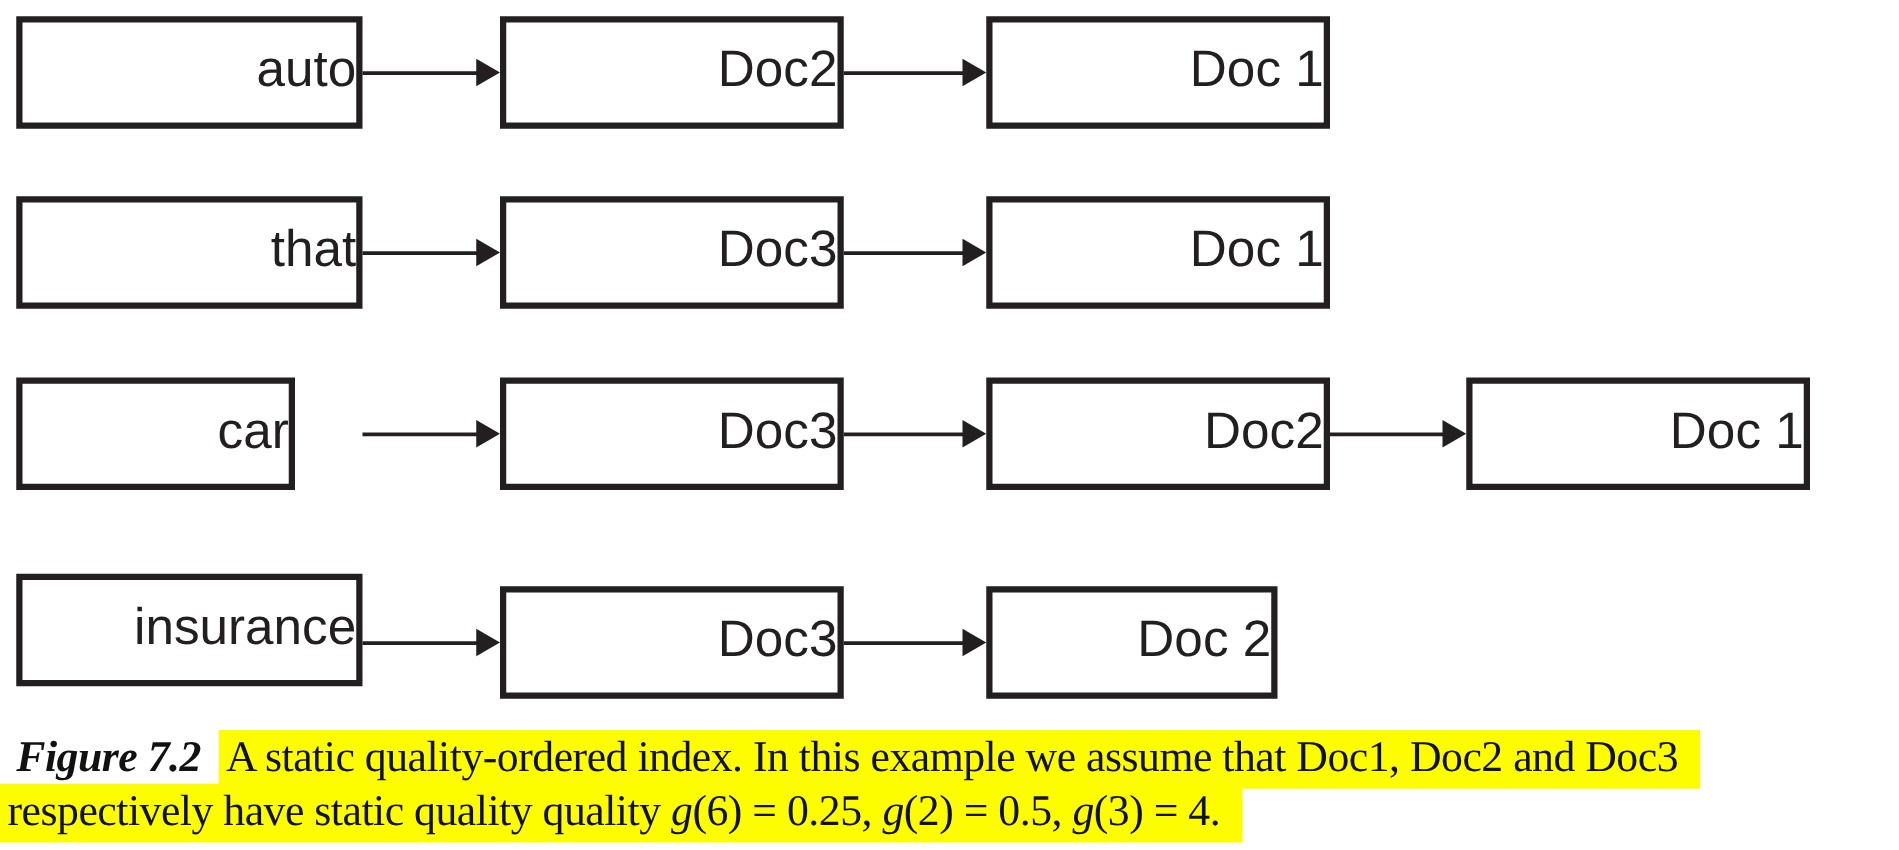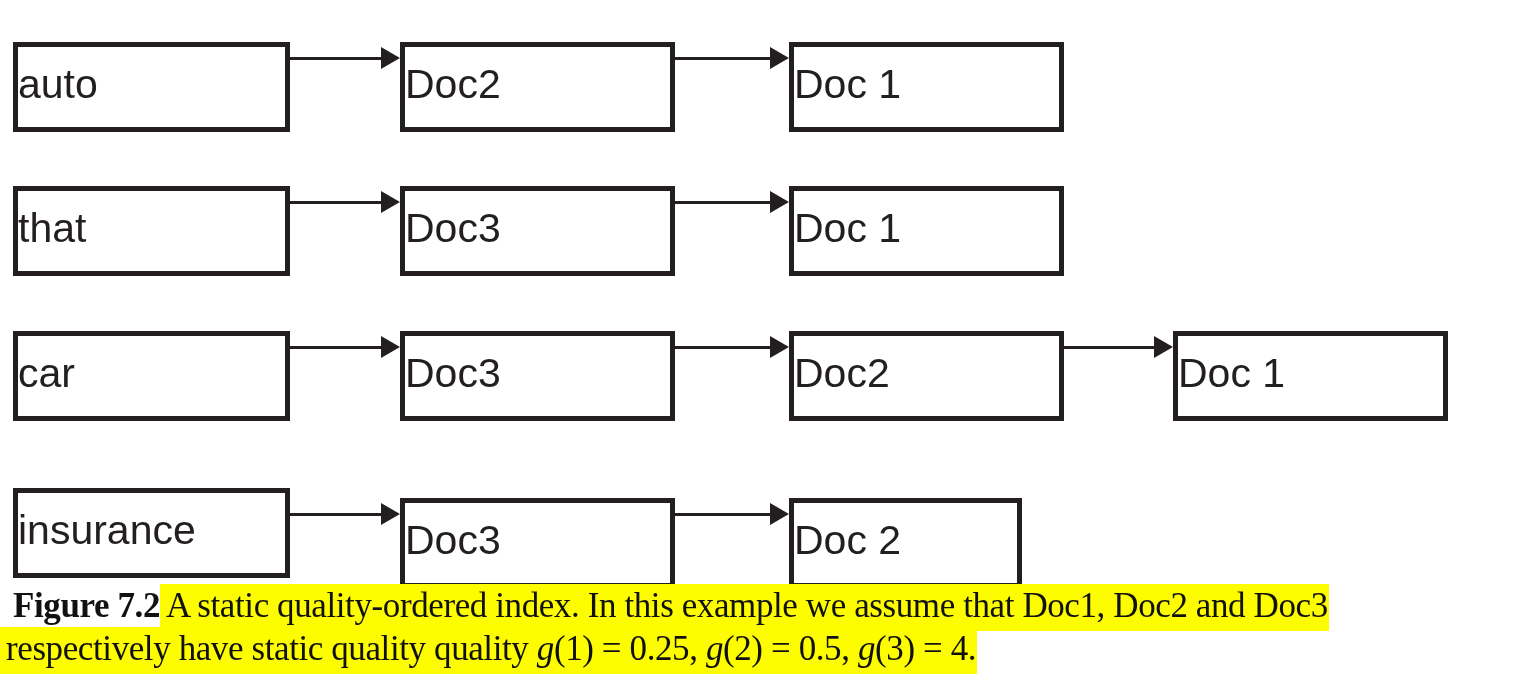--- a/index.html
+++ b/index.html
@@ -17,22 +17,21 @@
     width: 1519px; height: 580px;
   }
   .box {
     position: absolute;
     box-sizing: border-box;
     height: 90px;
     border: 5px solid var(--box-border, #231f20);
     background: var(--box-fill, #ffffff);
     display: flex;
     align-items: center;
-    justify-content: flex-start;
-    margin-top: 29px;
+    justify-content: flex-end;
   }
   .box-label {
     font-family: "Liberation Sans", sans-serif;
     font-size: 41px;
     color: var(--label-text, #231f20);
     transform: translateY(-3px);
     white-space: pre;
   }
   .arrow {
     position: absolute;
@@ -57,24 +56,26 @@
     font-family: "Liberation Serif", serif;
     font-size: 35px;
     letter-spacing: -0.4px;
     color: var(--cap-text, #111111);
     white-space: nowrap;
   }
   #cap-line1 { left: 13px; top: 586px; }
   #cap-line2 { left: 0px;  top: 629px; }
   .cap-label {
     font-weight: bold;
+    margin-right: 14px;
+    font-style: italic;
   }
   .cap-hl {
     background: var(--hl, #fdfd00);
-    padding: 2px 1px 6px 6px;
+    padding: 2px 18px 6px 6px;
   }
   .italic { font-style: italic; }
 </style>
 </head>
 <body style="background: rgb(255, 255, 255);">
 
 <div id="figure-canvas">
     <div class="box" style="left: 13px; top: 13px; width: 277px;">
       <span class="box-label">auto</span>
     </div>
@@ -102,21 +103,21 @@
     <div class="box" style="left: 400px; top: 157px; width: 275px;">
       <span class="box-label">Doc3</span>
     </div>
     <div class="arrow" style="left: 675px; top: 191px; width: 114px;">
       <div class="arrow-line"></div>
       <div class="arrow-head"></div>
     </div>
     <div class="box" style="left: 789px; top: 157px; width: 275px;">
       <span class="box-label">Doc 1</span>
     </div>
-    <div class="box" style="left: 13px; top: 302px; width: 277px;">
+    <div class="box" style="left: 13px; top: 302px; width: 223px;">
       <span class="box-label">car</span>
     </div>
     <div class="arrow" style="left: 290px; top: 336px; width: 110px;">
       <div class="arrow-line"></div>
       <div class="arrow-head"></div>
     </div>
     <div class="box" style="left: 400px; top: 302px; width: 275px;">
       <span class="box-label">Doc3</span>
     </div>
     <div class="arrow" style="left: 675px; top: 336px; width: 114px;">
@@ -149,14 +150,14 @@
     </div>
     <div class="box" style="left: 789px; top: 469px; width: 233px;">
       <span class="box-label">Doc 2</span>
     </div>
   </div>
 
 <div class="cap-line" id="cap-line1">
   <span class="cap-label">Figure 7.2</span><span class="cap-hl">A static quality-ordered index. In this example we assume that Doc1, Doc2 and Doc3</span>
 </div>
 <div class="cap-line" id="cap-line2">
-  <span class="cap-hl" id="cap-line2-text"><span>respectively have static quality quality </span><span class="italic">g</span><span>(1) = 0.25, </span><span class="italic">g</span><span>(2) = 0.5, </span><span class="italic">g</span><span>(3) = 4.</span></span>
+  <span class="cap-hl" id="cap-line2-text"><span>respectively have static quality quality </span><span class="italic">g</span><span>(6) = 0.25, </span><span class="italic">g</span><span>(2) = 0.5, </span><span class="italic">g</span><span>(3) = 4.</span></span>
 </div>
 
 </body></html>

